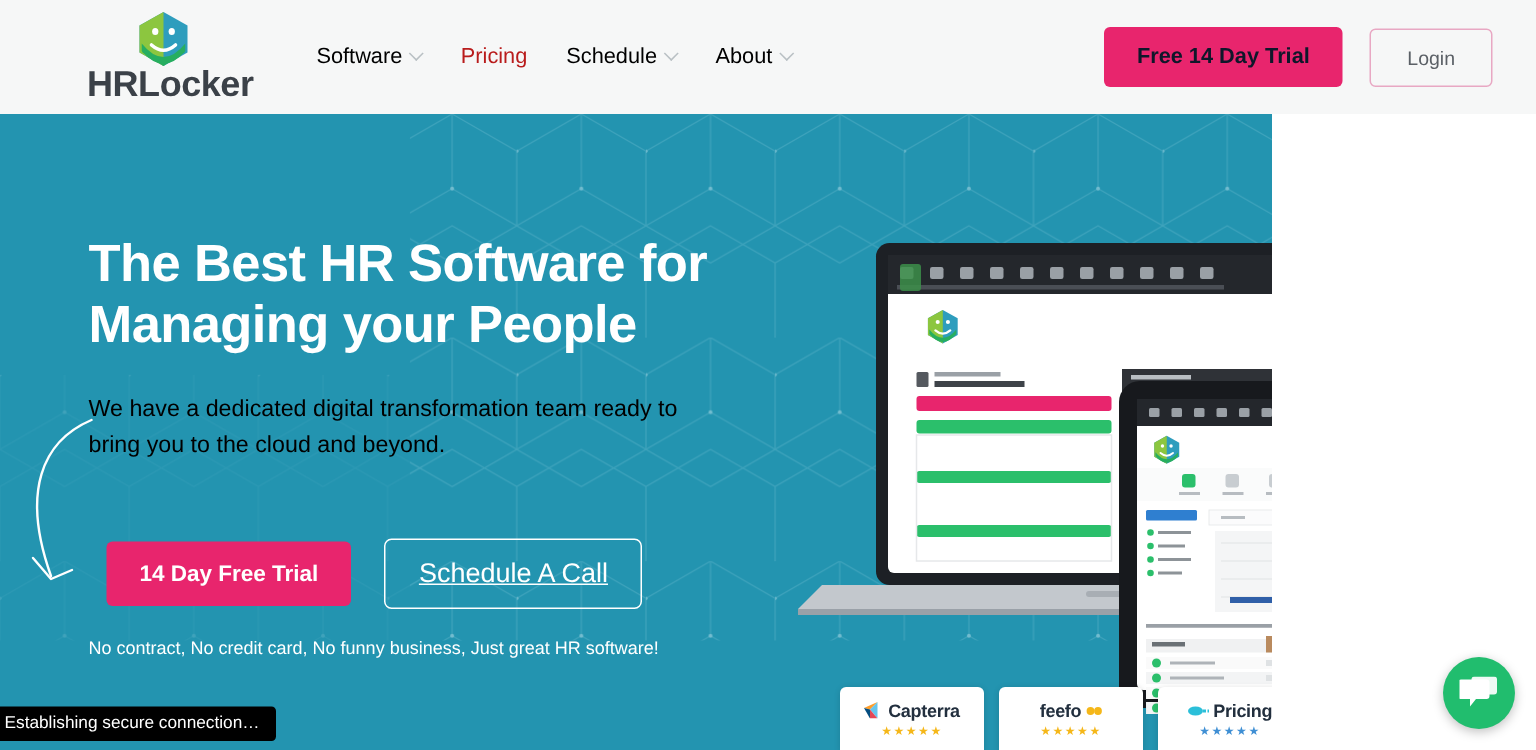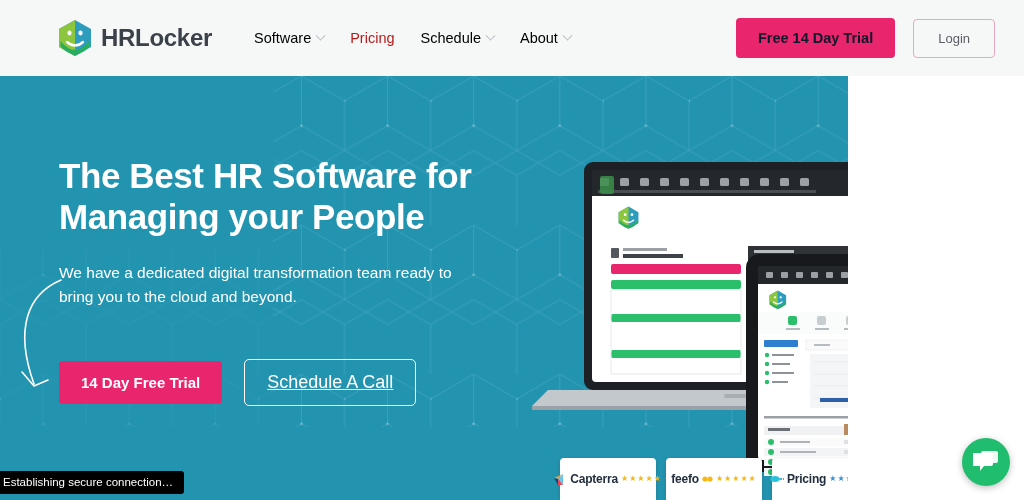--- a/index.html
+++ b/index.html
@@ -11,21 +11,21 @@
   }
   #page { position: relative; width: 1024px; height: 500px; overflow: hidden; }
 
   
   .site-header {
     position: absolute; top: 0; left: 0;
     width: 1024px; height: 76px;
     background: #f6f7f7;
     display: flex; align-items: center;
   }
-  .brand { display: flex; align-items: center; margin-left: 58px; }
+  .brand { display: flex; align-items: center; margin-left: 58px; flex-direction: column; }
   .brand-mark { width: 34px; height: 38px; margin-right: 9px; flex: none; }
   .brand-name {
     font-size: 24px; font-weight: bold; color: #3b4148;
     letter-spacing: -0.3px; line-height: 1;
   }
   .mainnav { display: flex; align-items: center; margin-left: 42px; gap: 26px; }
   .nav-item { display: flex; align-items: center; gap: 6px; cursor: pointer; }
   .nav-label { font-size: 14.5px; color: #000000; white-space: nowrap; }
   .nav-item.is-active .nav-label { color: #b91c1c; }
   .caret {
@@ -55,28 +55,28 @@
     width: 848px; height: 424px;
     background: #2394b0; overflow: hidden;
   }
   .hero-pattern { position: absolute; inset: 0; opacity: .55; }
   .hero-copy { position: absolute; left: 59px; top: 80px; width: 470px; z-index: 4; }
   .hero-title {
     color: #ffffff; font-size: 35px; font-weight: bold;
     line-height: 1.16; letter-spacing: -0.4px;
   }
   .hero-sub {
-    color: #ffffff; font-size: 15.5px; line-height: 1.55;
+    color: #000000; font-size: 15.5px; line-height: 1.55;
     margin-top: 24px; max-width: 410px;
   }
   .hero-ctas { display: flex; align-items: center; gap: 22px; margin-top: 50px; }
   .btn-trial-hero {
     background: #e8256d; color: #fff; border: none; border-radius: 4px;
     padding: 13px 22px; font-size: 15px; font-weight: bold;
-    cursor: pointer; white-space: nowrap; font-family: inherit;
+    cursor: pointer; white-space: nowrap; font-family: inherit; margin-left: 12px;
   }
   .btn-schedule {
     background: transparent; color: #ffffff;
     border: 1.5px solid #ffffff; border-radius: 5px;
     padding: 12px 22px; font-size: 18px; cursor: pointer;
     white-space: nowrap; font-family: inherit; text-decoration: underline;
   }
   .hero-note { color: #ffffff; font-size: 12px; margin-top: 19px; white-space: nowrap; }
   .hero-arrow { position: absolute; left: 6px; top: 196px; z-index: 3; }
 
@@ -84,21 +84,21 @@
   .devices { position: absolute; left: 528px; top: 78px; width: 496px; height: 360px; z-index: 2; }
 
   
   .badge-row {
     position: absolute; left: 560px; bottom: 0;
     display: flex; gap: 10px; z-index: 5;
   }
   .badge-card {
     width: 96px; height: 42px; background: #fff;
     border-radius: 4px 4px 0 0;
-    display: flex; 
+    display: flex; flex-direction: column;
     align-items: center; justify-content: center; gap: 3px;
     box-shadow: 0 1px 4px rgba(0,0,0,.14);
   }
   .badge-top { display: flex; align-items: center; gap: 3px; }
   .badge-word { font-size: 12px; font-weight: bold; color: #222f3e; letter-spacing: -0.2px; }
   .stars { font-size: 8px; letter-spacing: 1px; line-height: 1; }
   .stars.gold { color: #f5b719; }
   .stars.blue { color: #3f8fd4; }
 
   
@@ -424,20 +424,21 @@
         <span>Managing your People</span>
       </h1>
       <p class="hero-sub">
         <span>We have a dedicated digital transformation team ready to</span><br>
         <span>bring you to the cloud and beyond.</span>
       </p>
       <div class="hero-ctas">
         <button class="btn-trial-hero">14 Day Free Trial</button>
         <button class="btn-schedule">Schedule A Call</button>
       </div>
+      <div class="hero-note">No contract, No credit card, No funny business, Just great HR software!</div>
     </div>
 
     <div class="badge-row">
 
       <div class="badge-card">
         <div class="badge-top">
           <svg width="13" height="11" viewBox="0 0 13 11">
             <path d="M0 4 L9 0 L4 5 Z" fill="#ff9d28"></path>
             <path d="M4 5 L9 0 L9 11 Z" fill="#68c5ed"></path>
             <path d="M0 4 L4 5 L4 11 Z" fill="#044d80"></path>

